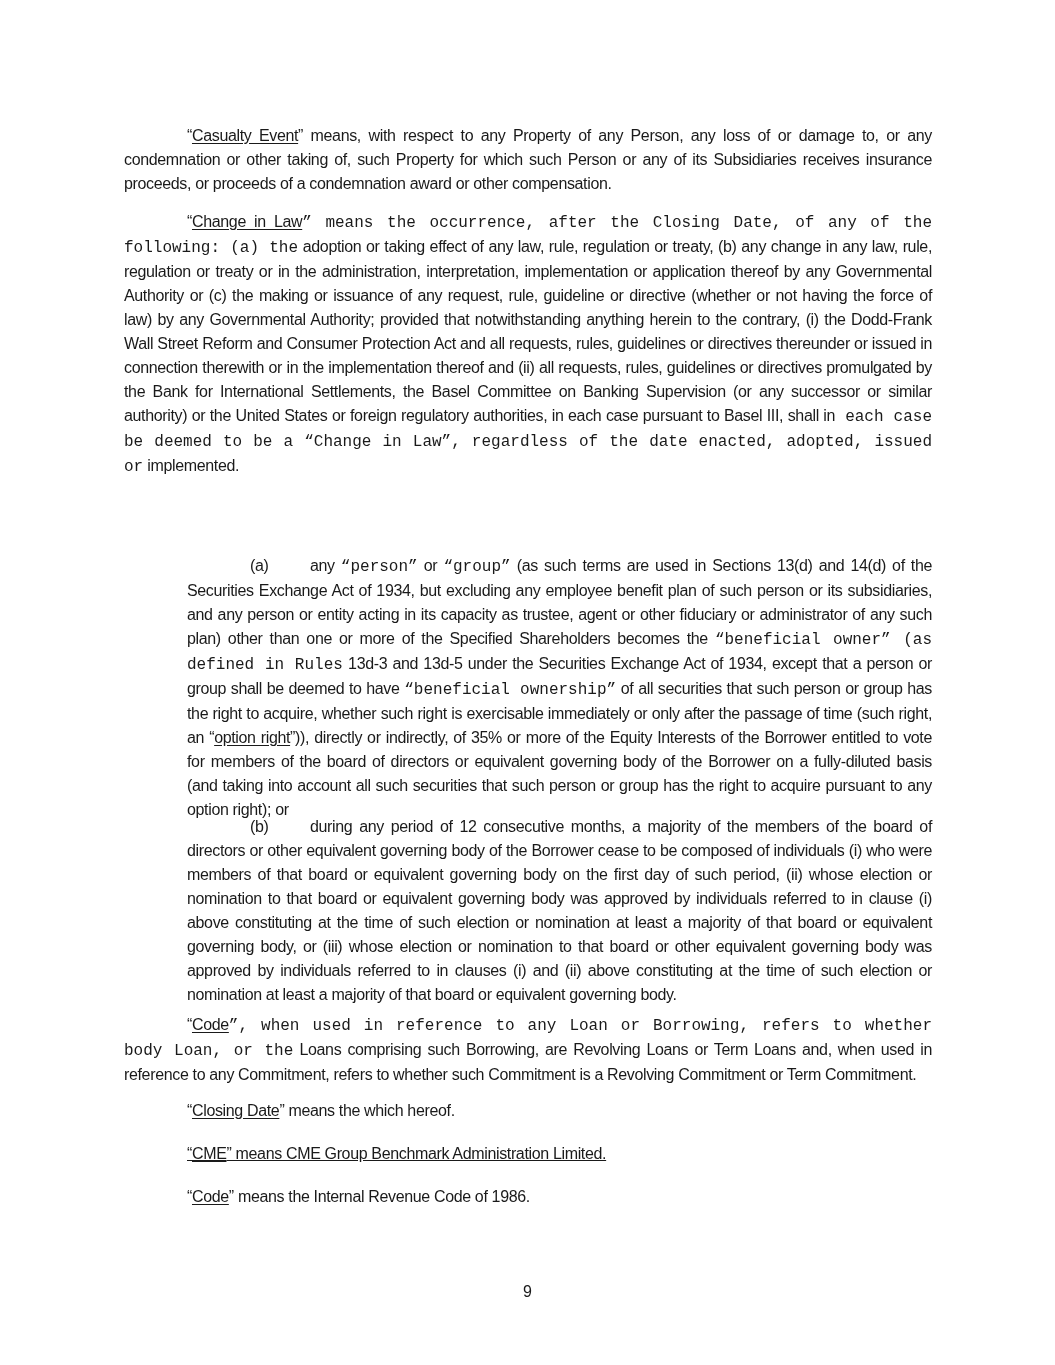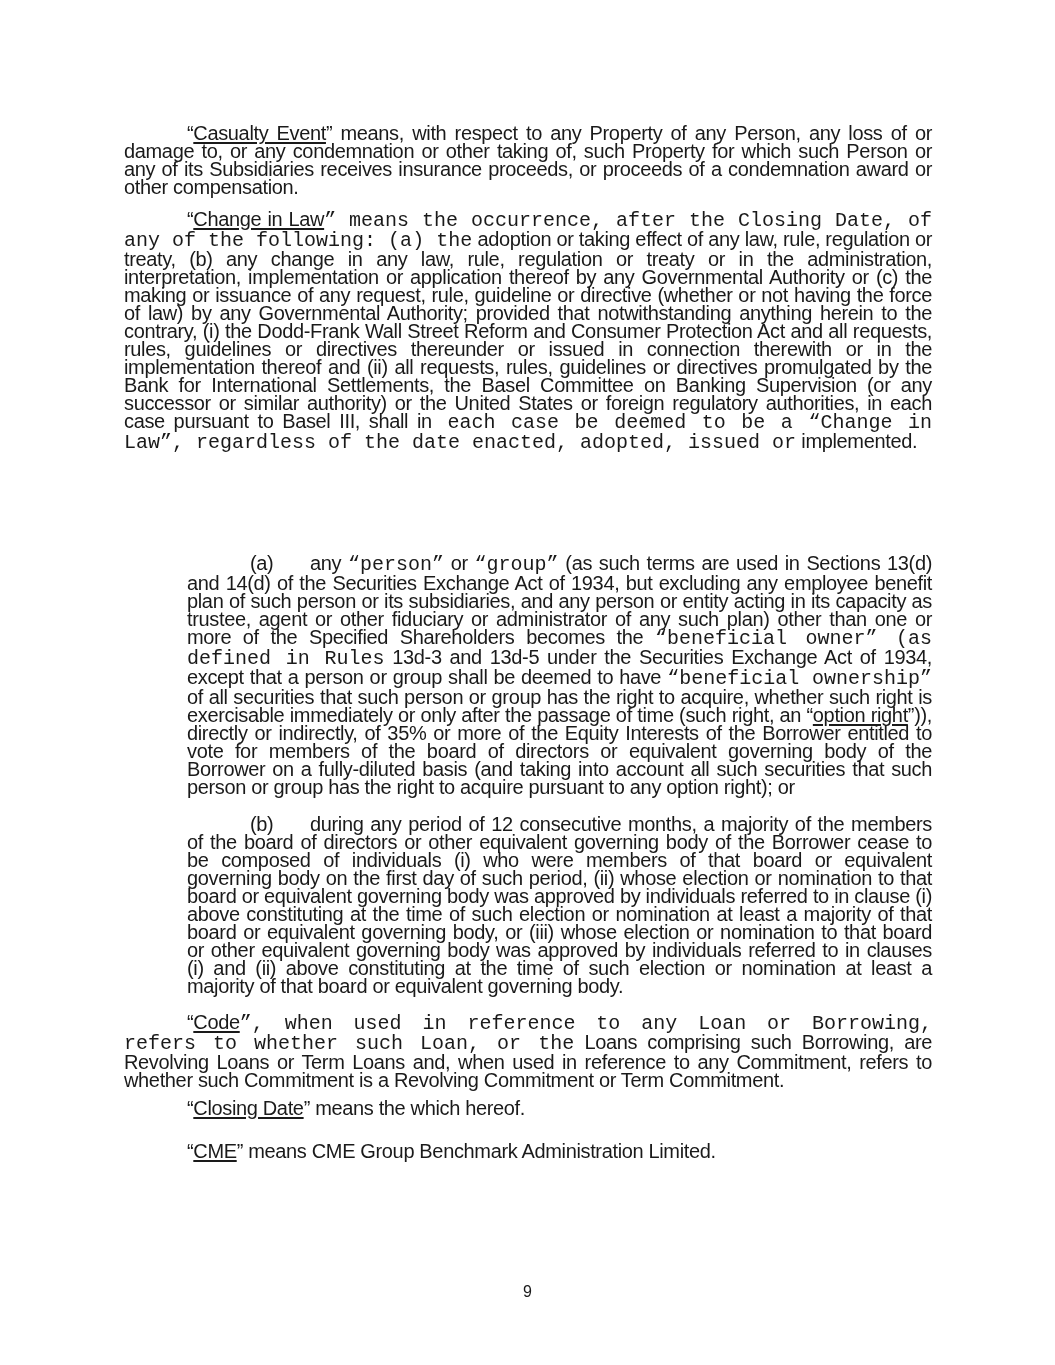--- a/index.html
+++ b/index.html
@@ -4,22 +4,22 @@
   <style>
     html, body { margin: 0; padding: 0; background: #ffffff; }
     body { width: 1055px; height: 1365px; position: relative; overflow: hidden; }
     .page {
       position: absolute; left: 0; top: 0; width: 1055px; height: 1365px; background: #fff;
       color: #1a1a1a;
       font-family: "Liberation Sans", sans-serif;
     }
     .para {
       position: absolute;
-      font-size: 20px;
-      line-height: 18px;
+      font-size: 16px;
+      line-height: 24px;
       text-align: justify;
       letter-spacing: -0.35px;
       word-spacing: 0px;
       font-stretch: condensed;
     }
     .full { left: 124px; width: 808px; }
     .sub { left: 187px; width: 745px; margin-top: 19px; }
     .indent { display: inline-block; width: 63px; }
     .label-tab { display: inline-block; width: 60px; text-align: left; }
     .term { text-decoration: underline; text-underline-offset: 2px; }
@@ -45,26 +45,29 @@
 
   <div class="para sub" style="top:535px;">
     <span class="indent"></span><span class="label-tab">(a)</span><span>any </span><span class="serif">“person”</span><span> or </span><span class="serif">“group”</span><span> (as such terms are used in Sections 13(d) and 14(d) of the Securities Exchange Act of 1934, but excluding any employee benefit plan of such person or its subsidiaries, and any person or entity acting in its capacity as trustee, agent or other fiduciary or administrator of any such plan) other than one or more of the Specified Shareholders becomes the </span><span class="serif">“beneficial owner” (as defined in Rules</span><span> 13d-3 and 13d-5 under the Securities Exchange Act of 1934, except that a person or group shall be deemed to have </span><span class="serif">“beneficial ownership”</span><span> of all securities that such person or group has the right to acquire, whether such right is exercisable immediately or only after the passage of time (such right, an “</span><span class="term">option right</span><span>”)), directly or indirectly, of 35% or more of the Equity Interests of the Borrower entitled to vote for members of the board of directors or equivalent governing body of the Borrower on a fully-diluted basis (and taking into account all such securities that such person or group has the right to acquire pursuant to any option right); or</span>
   </div>
 
   <div class="para sub" style="top:796px;">
     <span class="indent"></span><span class="label-tab">(b)</span><span>during any period of 12 consecutive months, a majority of the members of the board of directors or other equivalent governing body of the Borrower cease to be composed of individuals (i) who were members of that board or equivalent governing body on the first day of such period, (ii) whose election or nomination to that board or equivalent governing body was approved by individuals referred to in clause (i) above constituting at the time of such election or nomination at least a majority of that board or equivalent governing body, or (iii) whose election or nomination to that board or other equivalent governing body was approved by individuals referred to in clauses (i) and (ii) above constituting at the time of such election or nomination at least a majority of that board or equivalent governing body.</span>
   </div>
 
   <div class="para full" style="top:1013px;">
-    <span class="indent"></span><span>“</span><span class="term">Code</span><span class="serif">”, when used in reference to any Loan or Borrowing, refers to whether such Loan, or the</span><span> Loans comprising such Borrowing, are Revolving Loans or Term Loans and, when used in reference to any Commitment, refers to whether such Commitment is a Revolving Commitment or Term Commitment.</span>
+    <span class="indent"></span><span>“</span><span class="term">Code</span><span class="serif">”, when used in reference to any Loan or Borrowing, refers to whether body Loan, or the</span><span> Loans comprising such Borrowing, are Revolving Loans or Term Loans and, when used in reference to any Commitment, refers to whether such Commitment is a Revolving Commitment or Term Commitment.</span>
   </div>
 
   <div class="para full" style="top:1099px;">
     <span class="indent"></span><span>“</span><span class="term">Closing Date</span><span>” means the which hereof.</span>
   </div>
 
-  <div class="para full" style="top:1142px;">
+  <div class="para full" style="top:1142px;text-decoration:underline;">
     <span class="indent"></span><span>“</span><span class="term">CME</span><span>” means CME Group Benchmark Administration Limited.</span>
   </div>
 
+  <div class="para full" style="top:1185px;">
+    <span class="indent"></span><span>“</span><span class="term">Code</span><span>” means the Internal Revenue Code of 1986.</span>
+  </div>
 
   <div class="pagenum">9</div>
 </div>
 
 </body></html>

